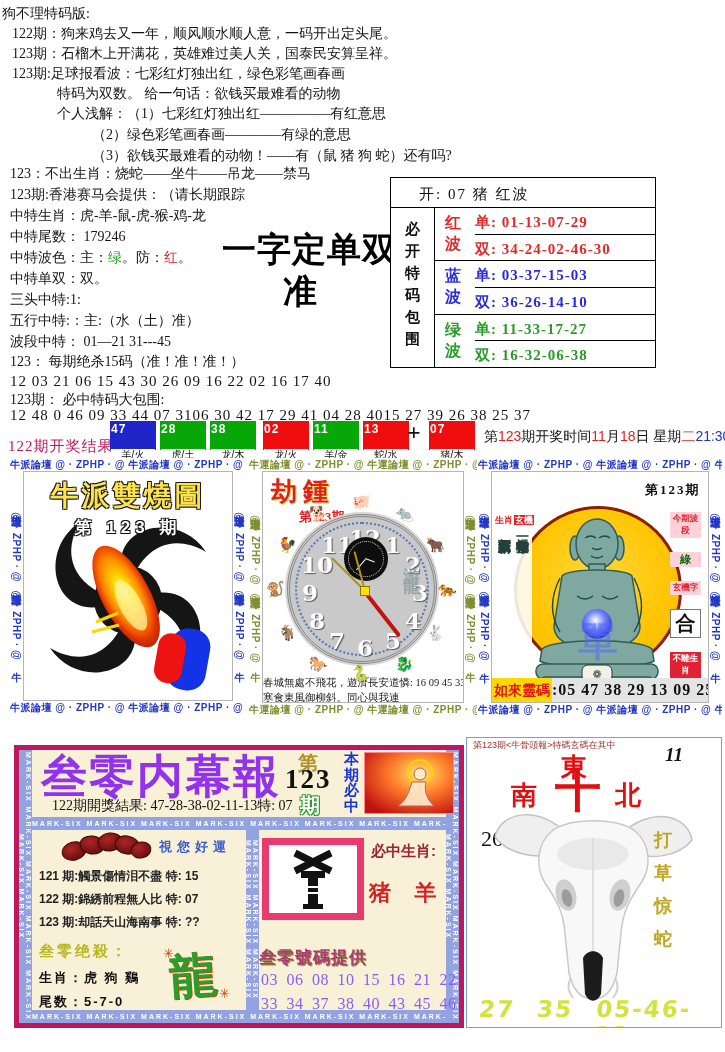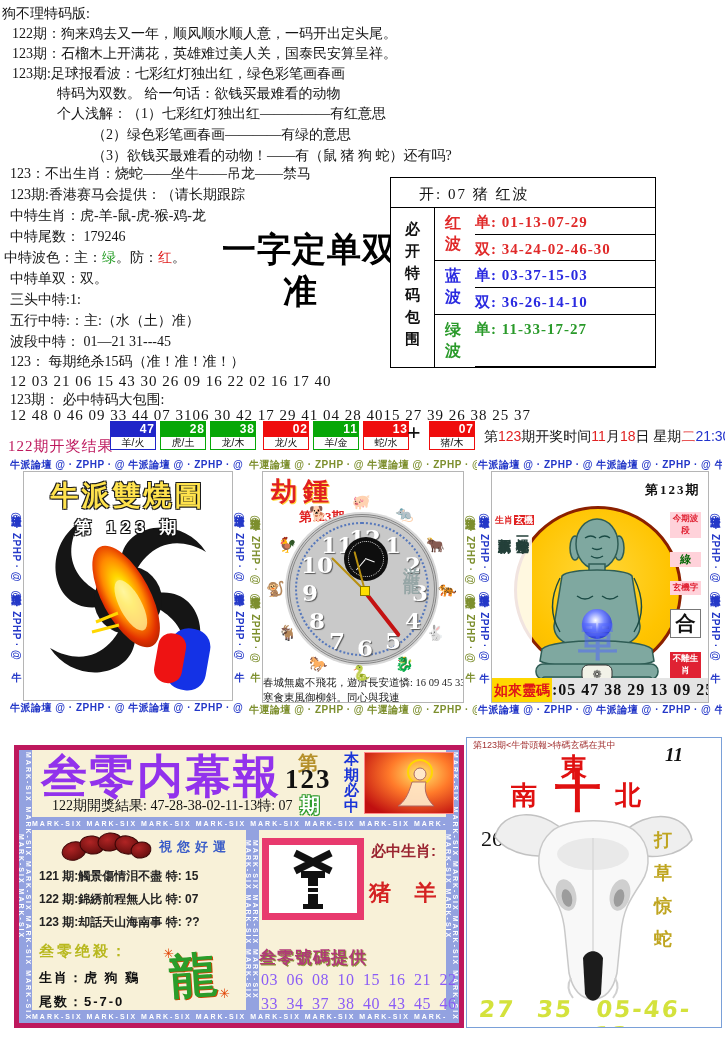--- a/index.html
+++ b/index.html
@@ -21,21 +21,21 @@
 .kt-group{flex:1;display:flex}
 .kt-group + .kt-group{border-top:1px solid #000}
 .kt-wave{width:40px;padding:4px 0 0 10px}
 .kt-wave span{display:block;width:18px;font:bold 16px "Liberation Serif",serif;line-height:21px}
 .kt-vals{flex:1;display:flex;flex-direction:column}
 .kt-row{flex:1;font:bold 15px "Liberation Serif",serif;padding-top:5px;letter-spacing:1px;white-space:nowrap}
 .kt-row:first-child{border-bottom:1px solid #000}
 
 .res-label{position:absolute;left:8px;top:437px;font:15px "Liberation Serif",serif;color:#be185d;letter-spacing:1px}
 .ball{position:absolute;top:421px;width:46px;height:29px;padding:1px}
-.ball-num{height:15px;font:bold 12px "Liberation Sans",sans-serif;color:#fff;text-align:right;line-height:15px;letter-spacing:1px}
+.ball-num{height:27px;font:bold 12px "Liberation Sans",sans-serif;color:#fff;text-align:left;line-height:15px;letter-spacing:1px}
 .ball-zo{height:12px;background:#fff;font:10px "Liberation Sans",sans-serif;color:#111;text-align:center;line-height:12px;white-space:nowrap}
 .res-plus{position:absolute;left:407px;top:419px;font:bold 24px "Liberation Serif",serif;color:#111}
 .res-next{position:absolute;left:484px;top:428px;font:14px "Liberation Sans",sans-serif;color:#111;white-space:nowrap}
 
 .panel{position:absolute;background:#fff}
 .strip{position:absolute;font:bold 10px "Liberation Sans",sans-serif;letter-spacing:.5px;white-space:nowrap;overflow:hidden}
 .strip.h{left:0;right:0;height:13px;line-height:13px;text-align:center}
 .strip.t{top:0}.strip.b{bottom:0}
 .strip.v{top:0;bottom:0;width:13px;writing-mode:vertical-rl;text-align:center}
 .strip.l{left:0}.strip.r{right:0}
@@ -129,21 +129,21 @@
   <div class="tl" style="left:12px;top:45px">123期：石榴木上开满花，英雄难过美人关，国泰民安算呈祥。</div>
   <div class="tl" style="left:12px;top:65px">123期:足球报看波：七彩红灯独出红，绿色彩笔画春画</div>
   <div class="tl" style="left:57px;top:85px">特码为双数。 给一句话：欲钱买最难看的动物</div>
   <div class="tl" style="left:57px;top:105px">个人浅解：（1）七彩红灯独出红—————有红意思</div>
   <div class="tl" style="left:92px;top:126px">（2）绿色彩笔画春画————有绿的意思</div>
   <div class="tl" style="left:92px;top:147px">（3）欲钱买最难看的动物！——有（鼠 猪 狗 蛇）还有吗?</div>
   <div class="tl" style="left:10px;top:165px">123：不出生肖：烧蛇——坐牛——吊龙——禁马</div>
   <div class="tl" style="left:10px;top:186px">123期:香港赛马会提供：（请长期跟踪</div>
   <div class="tl" style="left:10px;top:207px">中特生肖：虎-羊-鼠-虎-猴-鸡-龙</div>
   <div class="tl" style="left:10px;top:228px">中特尾数： 179246</div>
-  <div class="tl" style="left:4px;top:249px">
+  <div class="tl" style="left:10px;top:249px">
     <span>中特波色：主：</span><span class="green">绿</span><span>。防：</span><span class="red">红</span><span>。</span>
   </div>
   <div class="tl" style="left:10px;top:270px">中特单双：双。</div>
   <div class="tl" style="left:10px;top:291px">三头中特:1:</div>
   <div class="tl" style="left:10px;top:312px">五行中特:：主:（水（土）准）</div>
   <div class="tl" style="left:10px;top:333px">波段中特： 01—21 31---45</div>
   <div class="tl" style="left:10px;top:353px">123： 每期绝杀15码（准！准！准！）</div>
   <div class="tl numline" style="left:10px;top:373px">12 03 21 06 15 43 30 26 09 16 22 02 16 17 40</div>
   <div class="tl" style="left:10px;top:391px">123期： 必中特码大包围:</div>
   <div class="tl numline" style="left:10px;top:407px">12 48 0 46 09 33 44 07 3106 30 42 17 29 41 04 28 4015 27 39 26 38 25 37</div>
@@ -174,20 +174,21 @@
             <div class="kt-row"><span>单:</span> <span>03-37-15-03</span></div>
             <div class="kt-row"><span>双:</span> <span>36-26-14-10</span></div>
           </div>
         </div>
         <div class="kt-group" style="color: rgb(42, 154, 42);">
           <div class="kt-wave">
               <span>绿波</span>
             </div>
           <div class="kt-vals">
             <div class="kt-row"><span>单:</span> <span>11-33-17-27</span></div>
+            <div class="kt-row"><span>双:</span> <span>16-32-06-38</span></div>
           </div>
         </div>
       </div>
     </div>
   </div>
 
   <div class="res-label">122期开奖结果</div>
   <div class="ball" style="left: 110px; background: rgb(32, 37, 200);">
     <div class="ball-num">47</div>
     <div class="ball-zo">羊/火</div>

